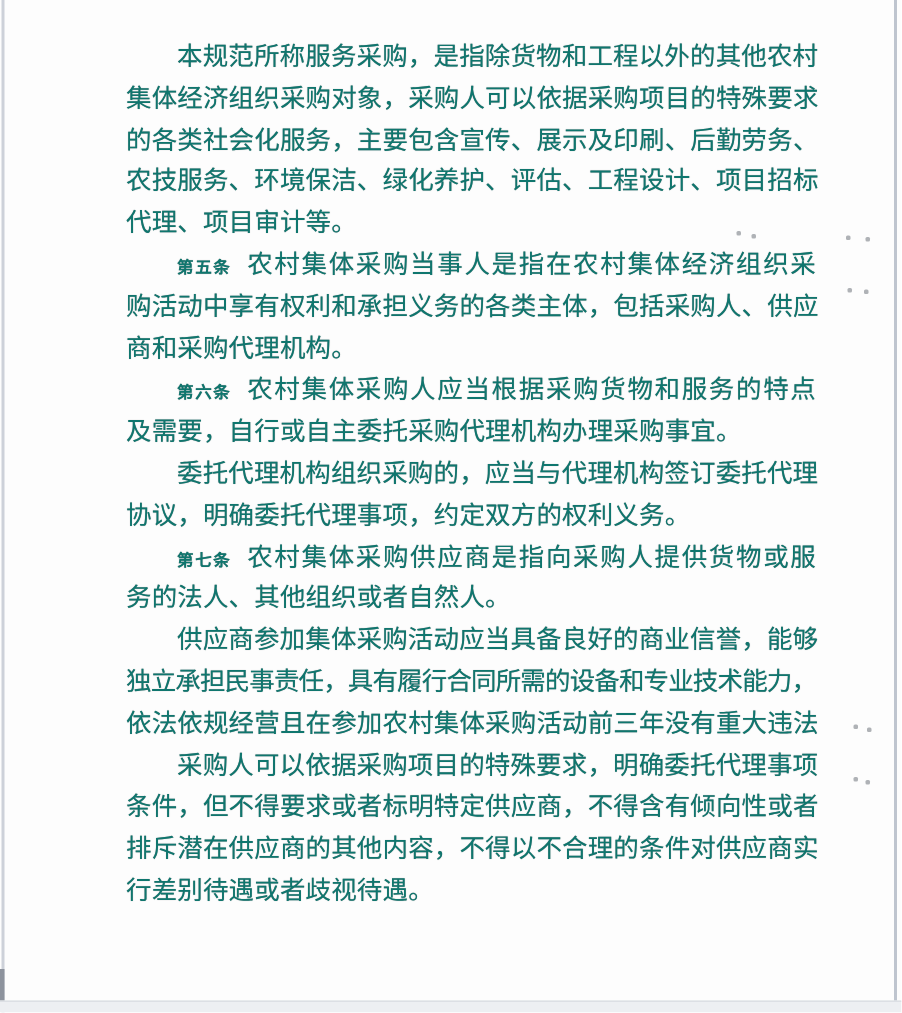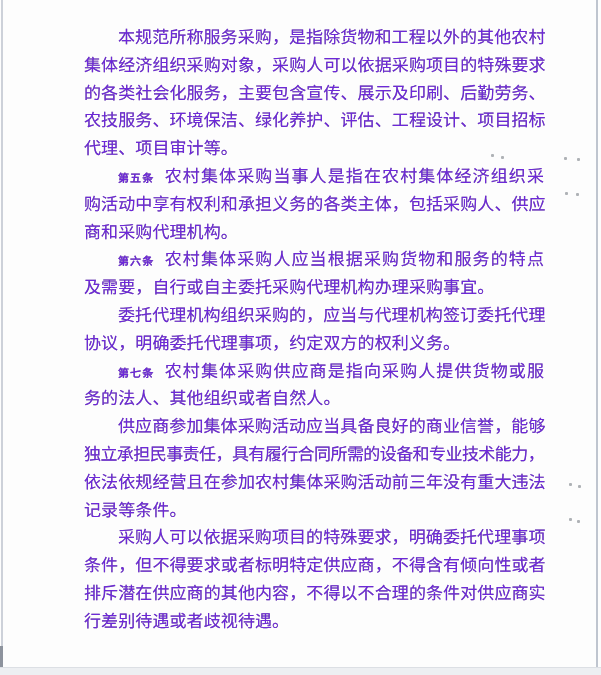--- a/index.html
+++ b/index.html
@@ -42,21 +42,21 @@
     width: 601px; height: 7px;
     background: #edeff2;
     border-top: 1px solid #dcdfe4;
   }
   
   .text-block {
     position: absolute;
     left: 84px;
     top: 24px;
     width: 460px;
-    color: #6d28d9;
+    color: #0f766e;
     font-size: 17px;
     letter-spacing: 0.1px;
     text-shadow: 0 0 0.5px rgba(43,43,48,0.55);
   }
   .line {
     height: 27.8px;
     line-height: 27.8px;
     white-space: nowrap;
     text-align: justify;
     text-align-last: justify;
@@ -99,21 +99,20 @@
       <div class="line end">商和采购代理机构。</div>
       <div class="line ind"><b class="head">第六条</b><span>农村集体采购人应当根据采购货物和服务的特点</span></div>
       <div class="line end">及需要，自行或自主委托采购代理机构办理采购事宜。</div>
       <div class="line ind">委托代理机构组织采购的，应当与代理机构签订委托代理</div>
       <div class="line end">协议，明确委托代理事项，约定双方的权利义务。</div>
       <div class="line ind"><b class="head">第七条</b><span>农村集体采购供应商是指向采购人提供货物或服</span></div>
       <div class="line end">务的法人、其他组织或者自然人。</div>
       <div class="line ind">供应商参加集体采购活动应当具备良好的商业信誉，能够</div>
       <div class="line tight">独立承担民事责任，具有履行合同所需的设备和专业技术能力，</div>
       <div class="line">依法依规经营且在参加农村集体采购活动前三年没有重大违法</div>
-      <div class="line end">记录等条件。</div>
       <div class="line ind">采购人可以依据采购项目的特殊要求，明确委托代理事项</div>
       <div class="line">条件，但不得要求或者标明特定供应商，不得含有倾向性或者</div>
       <div class="line">排斥潜在供应商的其他内容，不得以不合理的条件对供应商实</div>
       <div class="line end">行差别待遇或者歧视待遇。</div>
     </div>
   <div id="dots-layer">
       <div class="dot" style="left: 564px; top: 157px;"></div>
       <div class="dot" style="left: 577px; top: 158px;"></div>
       <div class="dot" style="left: 565px; top: 192px;"></div>
       <div class="dot" style="left: 576px; top: 193px;"></div>

